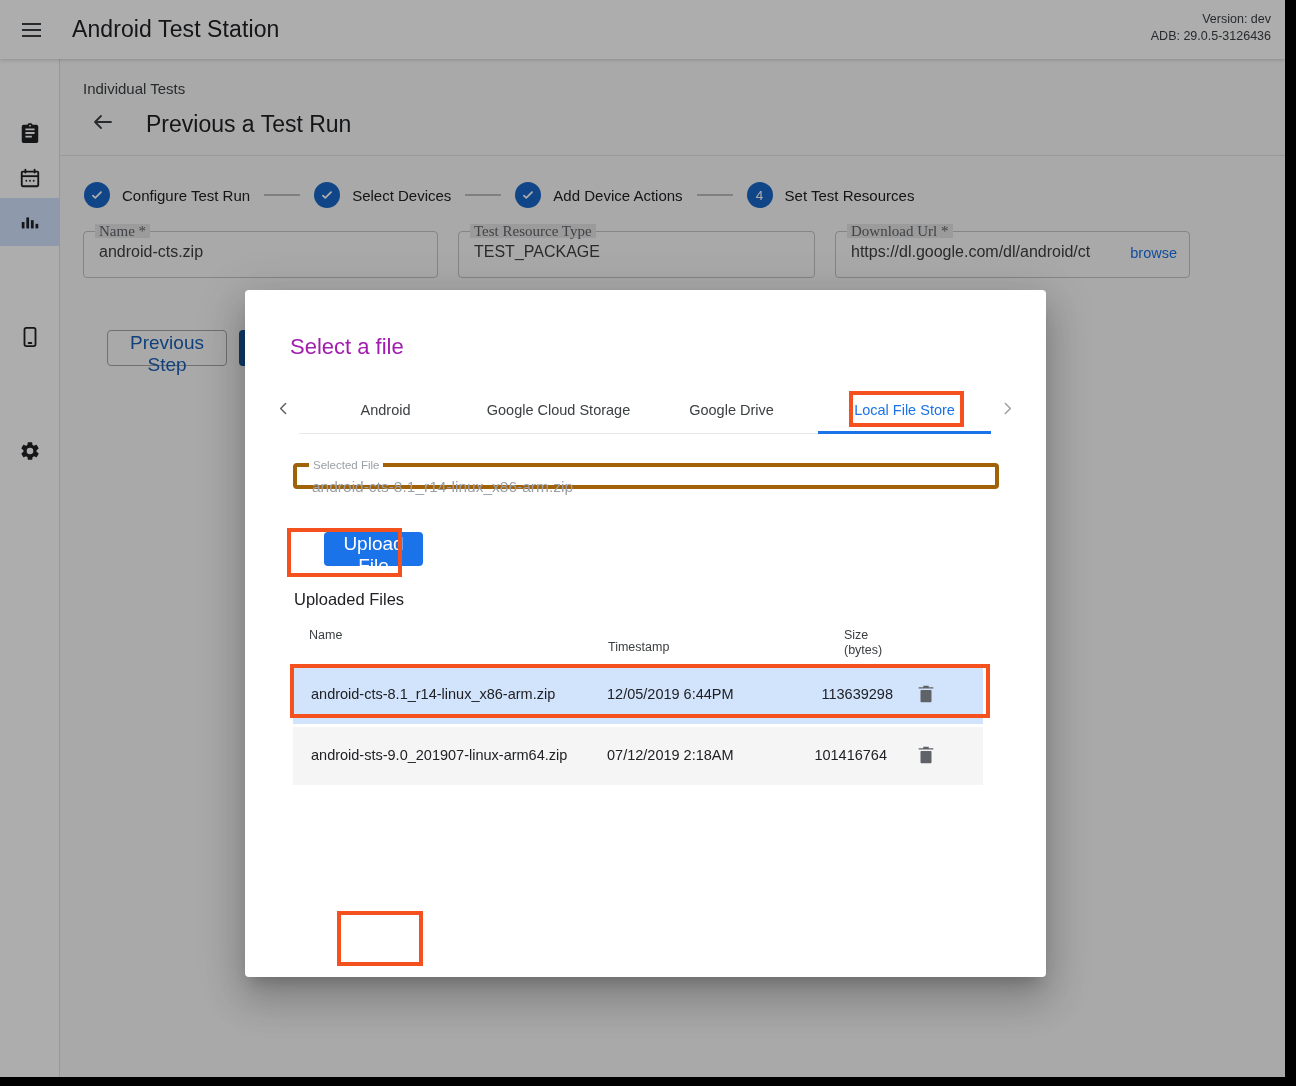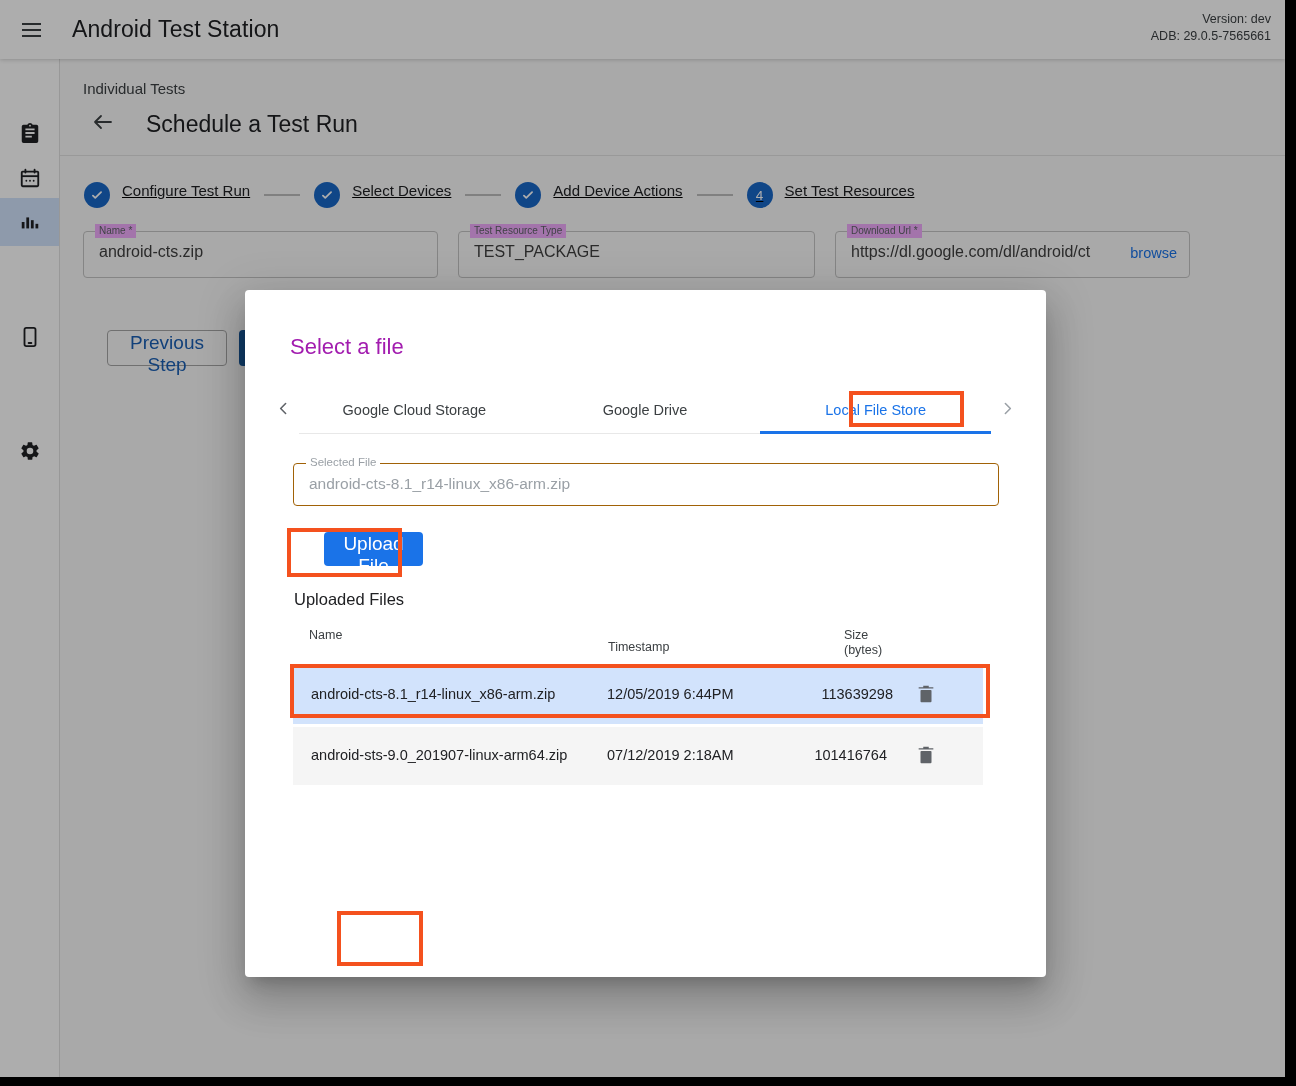--- a/index.html
+++ b/index.html
@@ -97,21 +97,21 @@
   .hr-div {
     position: absolute; left: 0; top: 96px; width: 1225px; height: 1px;
     background: #e2e2e2;
   }
 
   
   #stepper {
     position: absolute; left: 24px; top: 120px;
     display: flex; align-items: center; height: 32px;
   }
-  .step { display: flex; align-items: flex-start; text-decoration: underline; }
+  .step { display: flex; align-items: center; }
   .step-circle {
     width: 26px; height: 26px; border-radius: 50%;
     background: #1967c7; color: #fff;
     display: flex; align-items: center; justify-content: center;
     font-size: 13.5px;
   }
   .step-circle svg { display: block; }
   .step-label {
     font-size: 15px; color: #202124; margin-left: 12px; white-space: nowrap;
   }
@@ -120,23 +120,24 @@
   }
 
   
   .field {
     position: absolute; top: 172px; height: 47px;
     border: 1px solid #c4c4c4; border-radius: 4px;
     background: transparent;
   }
   .field .legend {
     position: absolute; left: 11px; top: -8px;
-    background: #f0abfc; padding: 0 4px;
-    font-size: 10px; color: #5f6368; line-height: 14px;
+    background: #e5e5e5; padding: 0 4px;
+    font-size: 15px; color: #5f6368; line-height: 14px;
     white-space: nowrap;
+    font-family: Liberation Serif, serif;
   }
   .field .value {
     position: absolute; left: 15px; top: 11px;
     font-size: 16px; color: #404040; white-space: nowrap; overflow: hidden;
   }
   #field-name  { left: 23px;  width: 355px; }
   #field-type  { left: 398px; width: 357px; }
   #field-url   { left: 775px; width: 355px; }
   #field-url .value { width: 258px; }
   .browse-link {
@@ -205,22 +206,22 @@
   }
   .tab.active { color: #1a73e8; }
   .tab.active::after {
     content: ""; position: absolute; left: 0; bottom: -1px;
     width: 100%; height: 3px; background: #1a73e8;
   }
 
   
   #selected-file {
     position: absolute; left: 48px; top: 173px;
-    width: 706px; height: 43px;
-    border: 1px solid #a16207; border-radius: 4px;
+    width: 706px; height: 26px;
+    border: 4px solid #a16207; border-radius: 4px;
   }
   #selected-file .legend {
     position: absolute; left: 12px; top: -8px; background: #fff; padding: 0 4px;
     font-size: 11.5px; color: #9aa0a6;
   }
   #selected-file .value {
     position: absolute; left: 15px; top: 11px;
     font-size: 15.5px; color: #9aa0a6;
   }
 
@@ -289,21 +290,21 @@
     <div class="menu-btn">
       <span class="hamburger">
         <i></i>
           <i></i>
           <i></i>
       </span>
     </div>
     <div id="app-title">Android Test Station</div>
     <div id="version-block">
       <div>Version: dev</div>
-      <div>ADB: 29.0.5-7565661</div>
+      <div>ADB: 29.0.5-3126436</div>
     </div>
   </div>
 
   <div id="rail">
 
     <div class="rail-item" style="top:50px">
       <span>
         <svg width="22" height="22" viewBox="0 0 24 24" fill="#202124">
           <path d="M19 3h-4.18C14.4 1.84 13.3 1 12 1c-1.3 0-2.4.84-2.82 2H5a2 2 0 0 0-2 2v16a2 2 0 0 0 2 2h14a2 2 0 0 0 2-2V5a2 2 0 0 0-2-2zm-7 0a1 1 0 1 1 0 2 1 1 0 0 1 0-2zM7 7h10v2H7V7zm0 4h10v2H7v-2zm0 4h7v2H7v-2z"></path>
         </svg>
@@ -357,21 +358,21 @@
     <div id="breadcrumb">Individual Tests</div>
 
     <div id="title-row">
       <div class="back-arrow">
         <span>
           <svg width="24" height="24" viewBox="0 0 24 24" fill="none" stroke="#3c4043" stroke-width="1.8" stroke-linecap="round" stroke-linejoin="round">
             <path d="M20 12H4M10 6l-6 6 6 6"></path>
           </svg>
         </span>
       </div>
-      <div id="page-title">Schedule a Test Run</div>
+      <div id="page-title">Previous a Test Run</div>
     </div>
 
     <div class="hr-div"></div>
 
     <div id="stepper">
       <div class="step">
         <div class="step-circle">
           <svg width="14" height="14" viewBox="0 0 24 24" fill="none" stroke="#fff" stroke-width="3" stroke-linecap="round" stroke-linejoin="round">
               <path d="M5 13l4 4L19 7"></path>
             </svg>
@@ -431,20 +432,21 @@
 
     <div id="tabs-wrap">
       <div class="tab-arrow">
         <span>
           <svg width="17" height="17" viewBox="0 0 24 24" fill="none" stroke="#5f6368" stroke-width="2.2" stroke-linecap="round" stroke-linejoin="round">
               <path d="M15 5l-7 7 7 7"></path>
             </svg>
         </span>
       </div>
       <div class="tab-list">
+        <div class="tab">Android</div>
         <div class="tab">Google Cloud Storage</div>
         <div class="tab">Google Drive</div>
         <div class="tab active">Local File Store</div>
       </div>
       <div class="tab-arrow">
         <span>
           <svg width="17" height="17" viewBox="0 0 24 24" fill="none" stroke="#9aa0a6" stroke-width="2.2" stroke-linecap="round" stroke-linejoin="round">
               <path d="M9 5l7 7-7 7"></path>
             </svg>
         </span>

